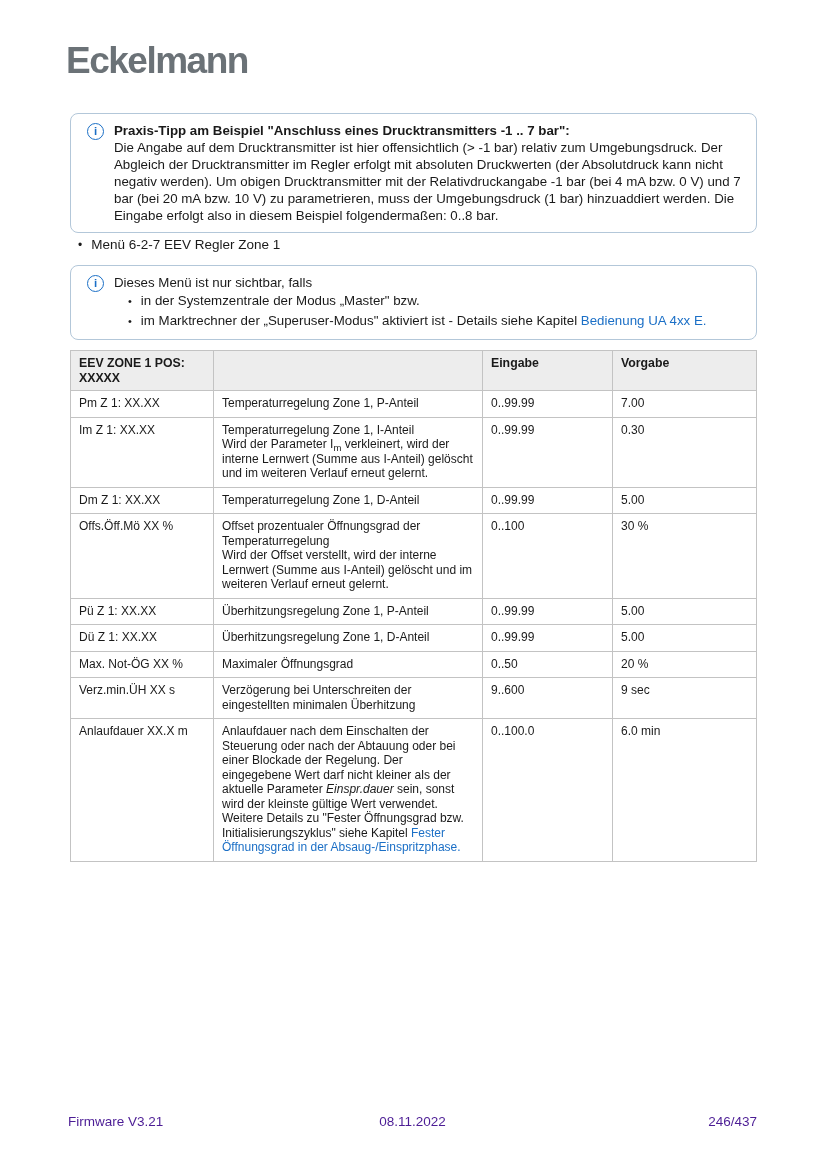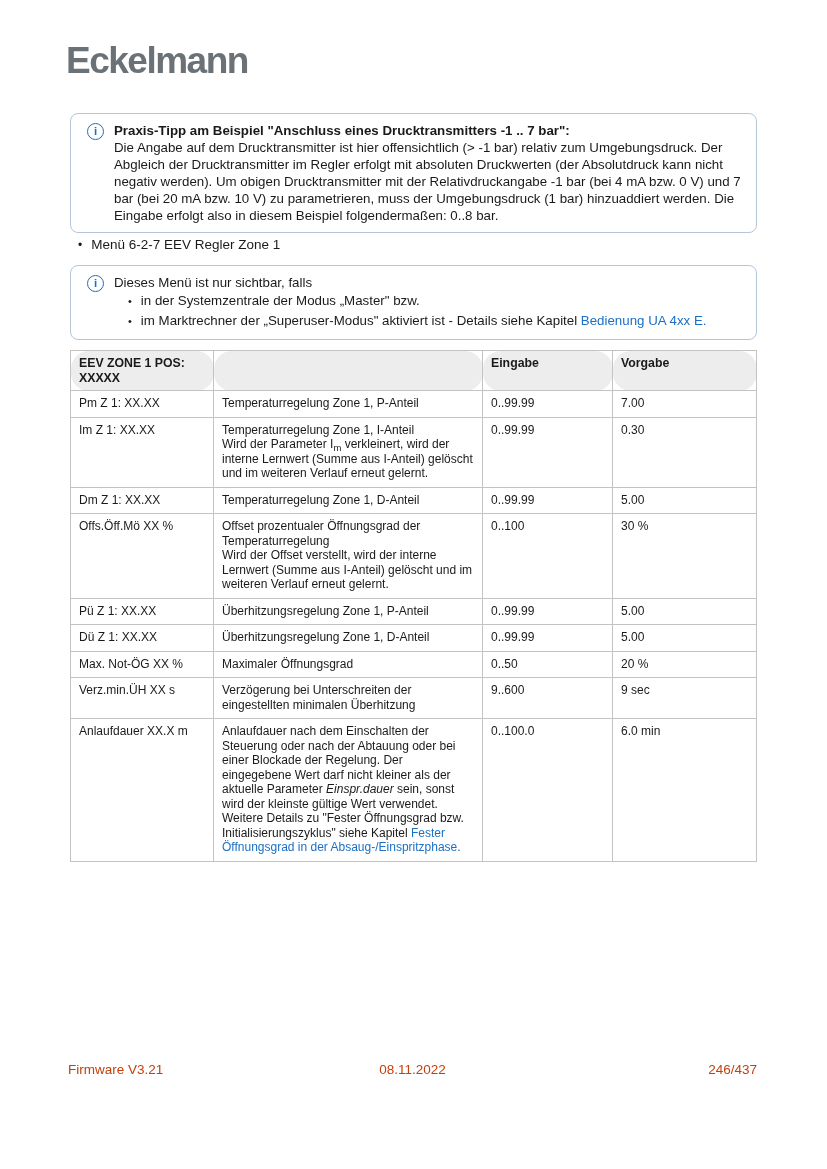--- a/index.html
+++ b/index.html
@@ -28,27 +28,27 @@
   .cond-list li { line-height:19px; }
   .cond-list .bullet { margin-right:9px; font-size:11px; }
 
   a.doclink { color:#1b6fc6; text-decoration:none; cursor:pointer; }
 
   table.params { position:absolute; left:70px; top:350px; width:686px;
     border-collapse:collapse; font-size:12px; line-height:14.5px; table-layout:fixed; }
   table.params th, table.params td { border:1px solid #c3c3c3; text-align:left;
     vertical-align:top; padding:5px 8px 6px 8px; overflow:hidden; }
   table.params thead th { background:#ededed; font-weight:700; font-size:12.3px;
-    padding:5px 8px;border-radius:18px; }
+    padding:5px 8px; }
   .col-1 { width:143px; } .col-2 { width:269px; } .col-3 { width:130px; } .col-4 { width:144px; }
   table.params sub { font-size:9.5px; line-height:0; }
   table.params em { font-style:italic; }
 
-  .footer { position:absolute; left:68px; right:70px; top:1062px; display:grid;
-    grid-template-columns:1fr auto 1fr; font-size:13.5px; color:#c2410c;gap:8px; }
+  .footer { position:absolute; left:68px; right:70px; top:1114px; display:grid;
+    grid-template-columns:1fr auto 1fr; font-size:13.5px; color:#4c1d95;gap:8px; }
   .footer .f-center { text-align:center; }
   .footer .f-right { text-align:right; }
 </style>
 </head>
 <body>
 
 <div class="page">
 
   <div class="logo">Eckelmann</div>
 

